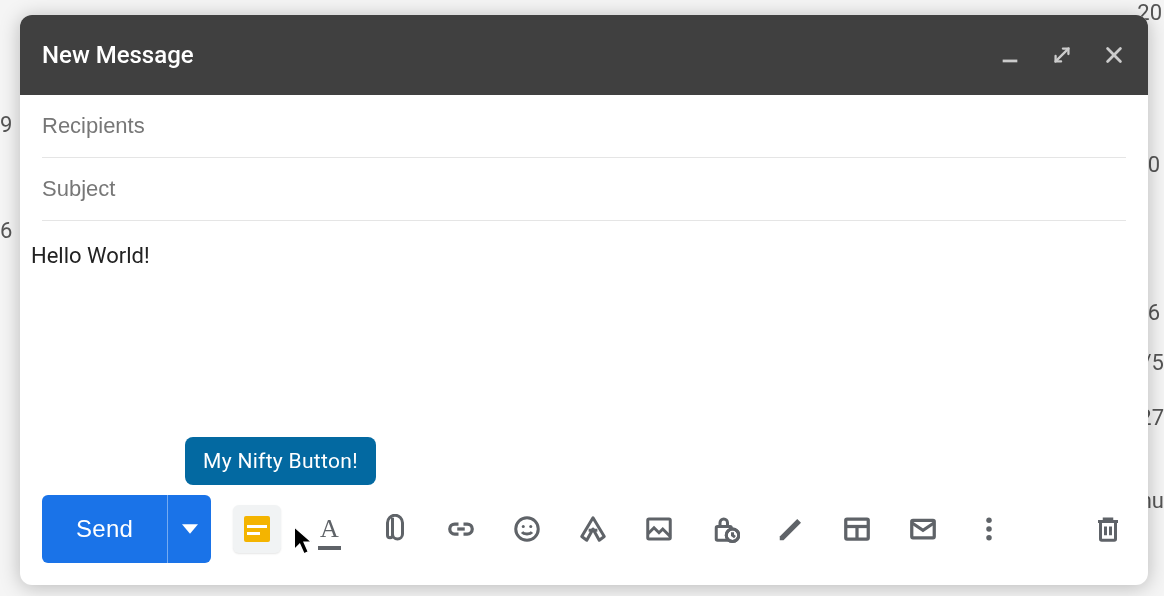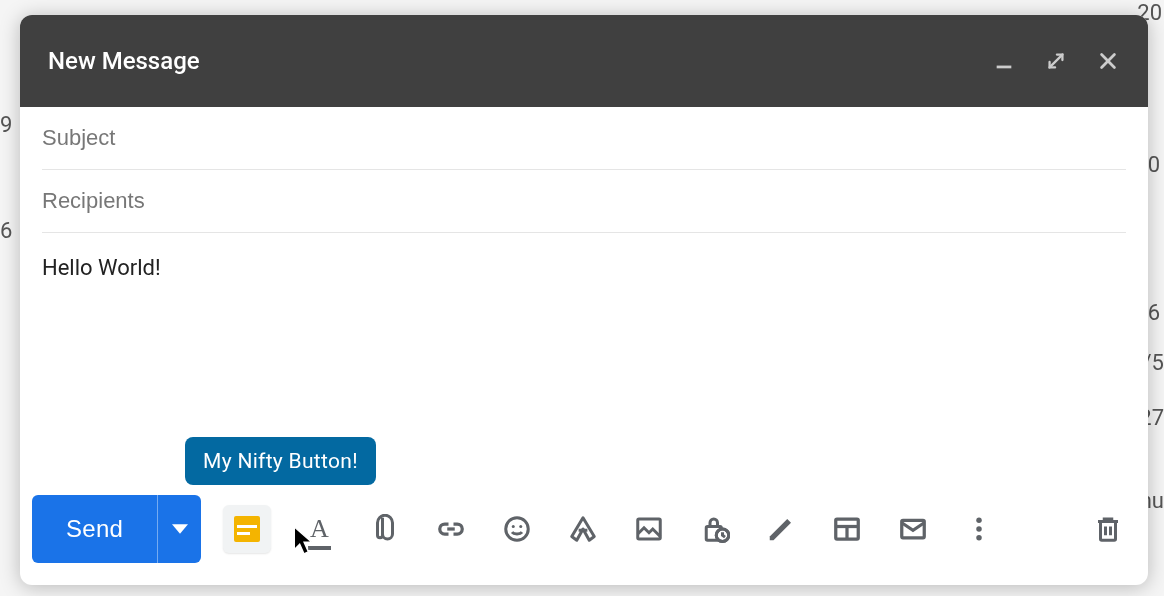--- a/index.html
+++ b/index.html
@@ -30,24 +30,24 @@
       box-shadow: 0 2px 20px rgba(0,0,0,0.25);
       display: flex;
       flex-direction: column;
       z-index: 10;
       overflow: visible;
     }
     .titlebar {
       background: #404040;
       color: #fff;
       border-radius: 12px 12px 0 0;
-      height: 92px;
-      display: flex;
-      align-items: center;
-      padding: 0 28px;
+      height: 80px;
+      display: flex;
+      align-items: center;
+      padding: 0 22px;
     }
     .titlebar .title {
       font-size: 24px;
       font-weight: 500;
       flex: 1;
     }
     .titlebar .win-actions {
       display: flex;
       gap: 28px;
       align-items: center;
@@ -74,39 +74,39 @@
     .field-input {
       border: none;
       outline: none;
       font-size: 22px;
       width: 100%;
       color: #222;
     }
     .field-input::placeholder { color: #777; }
     .body-area {
       flex: 1;
-      padding: 22px 22px 0 22px;
+      padding: 22px 22px 0 11px;
       font-size: 22px;
       color: #222;
     }
     .tooltip {
       position: absolute;
       left: 165px;
       bottom: 100px;
       background: #0369a1;
       color: #fff;
       font-size: 21px;
       padding: 12px 18px;
       border-radius: 8px;
       letter-spacing: 0.3px;
     }
     .toolbar {
       display: flex;
       align-items: center;
-      padding: 12px 22px 22px 12px;
+      padding: 12px 22px 22px 22px;
       gap: 8px;
     }
     .send-group {
       display: flex;
       height: 68px;
       border-radius: 6px;
       overflow: hidden;
     }
     .send-btn {
       background: #1a73e8;
@@ -222,24 +222,24 @@
       <div class="win-btn">
         <svg viewBox="0 0 24 24" stroke="currentColor" stroke-width="3" stroke-linecap="round">
             <path d="M5 5 L19 19 M19 5 L5 19"></path>
           </svg>
       </div>
     </div>
   </div>
 
   <div class="fields">
     <div class="field-row">
+      <input class="field-input" placeholder="Recipients" style="">
+    </div>
+    <div class="field-row">
       <input class="field-input" placeholder="Subject" style="">
-    </div>
-    <div class="field-row">
-      <input class="field-input" placeholder="Recipients" style="">
     </div>
   </div>
 
   <div class="body-area">
     <span>Hello World!</span>
   </div>
 
   <div class="tooltip">My Nifty Button!</div>
 
   <div class="toolbar">

